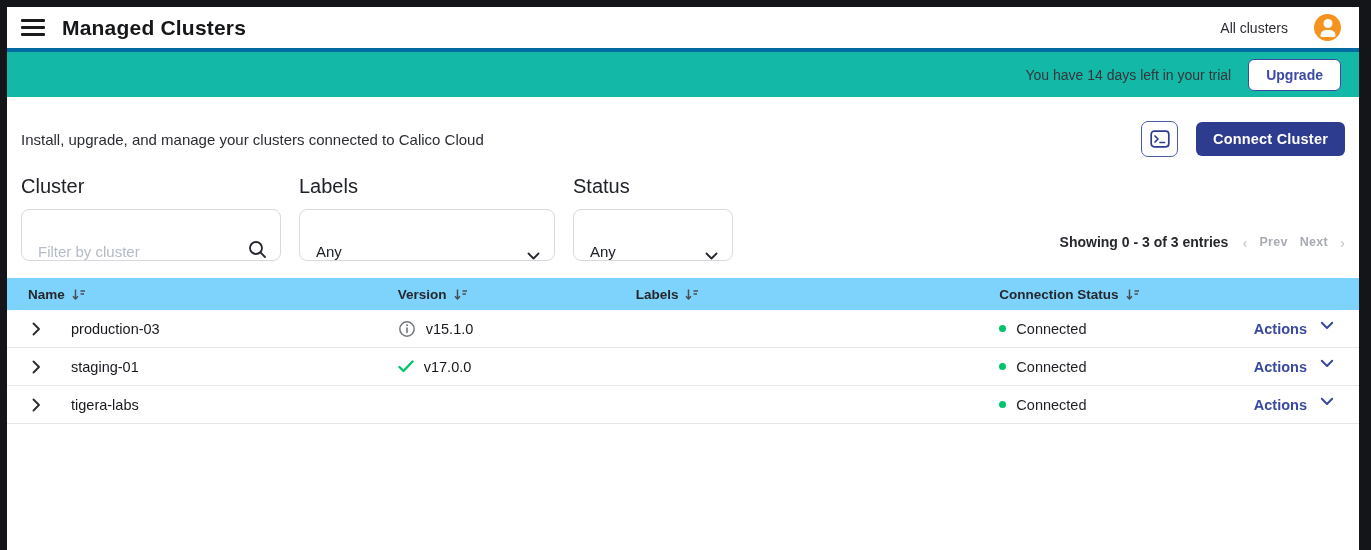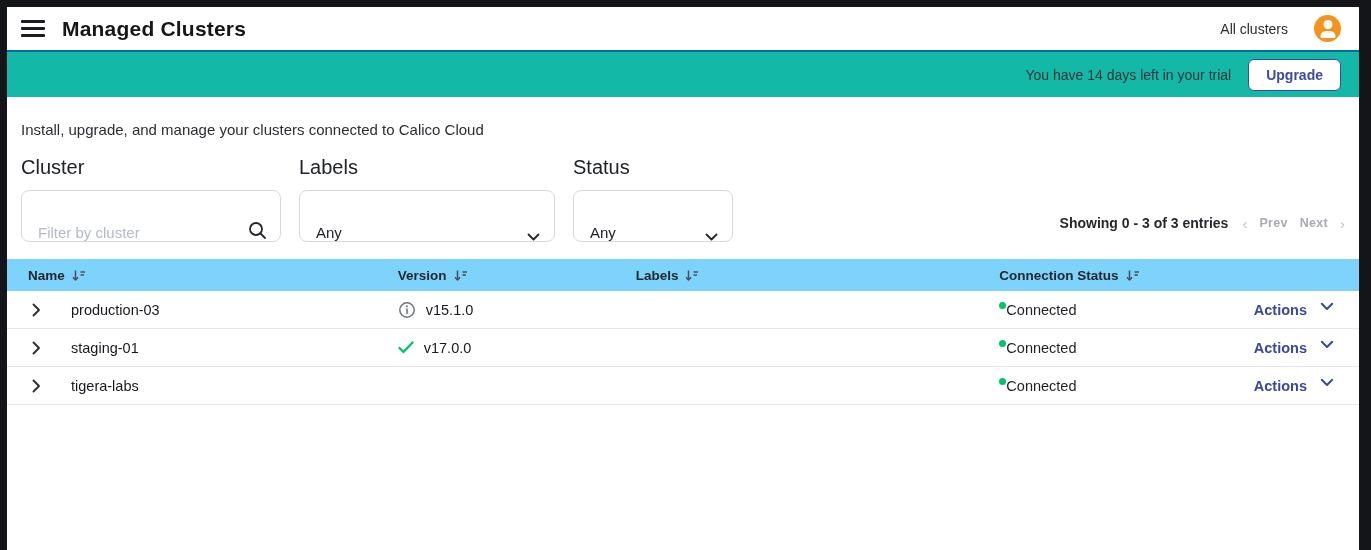--- a/index.html
+++ b/index.html
@@ -1,21 +1,21 @@
 <!DOCTYPE html>
 <html><head>
 <meta charset="utf-8">
 <style>
   * { margin:0; padding:0; box-sizing:border-box; }
   html,body { width:1371px; height:550px; }
   body { font-family:"Liberation Sans", sans-serif; background:#131519; overflow:hidden; }
   .screen { position:absolute; top:7px; left:7px; right:12px; bottom:0; background:#fff; display:flex; flex-direction:column; }
 
   
-  .appbar { height:45px; background:#fff; border-bottom:2px solid #0369a1; display:flex; align-items:center; padding:0 18px 0 14px; flex:none; }
+  .appbar { height:45px; background:#fff; border-bottom:4px solid #0369a1; display:flex; align-items:center; padding:0 18px 0 14px; flex:none; }
   .hamburger { width:24px; height:17px; display:flex; flex-direction:column; justify-content:space-between; cursor:pointer; }
   .hamburger span { display:block; height:3px; background:#1b1c20; border-radius:1px; }
   .app-title { margin-left:17px; font-size:21px; font-weight:700; color:#161719; letter-spacing:.2px; }
   .appbar-right { margin-left:auto; display:flex; align-items:center; gap:26px; }
   .scope-label { font-size:14px; color:#2b2d33; }
   .avatar { width:27px; height:27px; border-radius:50%; background:#f6921e; position:relative; cursor:pointer; }
   .avatar .head { position:absolute; top:5px; left:50%; transform:translateX(-50%); width:9px; height:9px; border-radius:50%; background:#fff; }
   .avatar .body { position:absolute; bottom:4px; left:50%; transform:translateX(-50%); width:15px; height:7px; border-radius:7px 7px 2px 2px; background:#fff; }
 
   
@@ -54,21 +54,21 @@
   
   .table { margin-top:17px; }
   .trow { display:grid; grid-template-columns:28.9% 17.6% 26.9% 18.3% auto; align-items:center; }
   .thead { background:#7dd3fc; height:32px; }
   .th { font-size:13.5px; font-weight:700; color:#26272b; display:flex; align-items:center; gap:7px; }
   .th:first-child { padding-left:21px; }
   .tr { height:38px; border-bottom:1px solid #e6e7ea; background:#fff; }
   .cell-name { display:flex; align-items:center; gap:28px; padding-left:22px; font-size:14.5px; color:#17191e; }
   .expander { width:14px; height:14px; display:flex; align-items:center; justify-content:center; cursor:pointer; flex:none; }
   .cell-version { display:flex; align-items:center; gap:10px; font-size:14.5px; color:#17191e; }
-  .cell-status { display:flex; font-size:14.5px; color:#1e2025; }
+  .cell-status { display:flex; align-items:center; gap:10px; font-size:14.5px; color:#1e2025; }
   .status-dot { width:7px; height:7px; border-radius:50%; background:#00c46b; flex:none; }
   .cell-actions { display:flex; justify-content:flex-end; gap:13px; padding-right:25px; cursor:pointer; }
   .actions-label { font-size:14.5px; font-weight:600; color:#3a49a0; }
   .sort-icon { flex:none; }
 </style>
 </head>
 <body>
 
 <div class="screen">
 
@@ -90,20 +90,30 @@
 
   <div class="trial-banner">
     <span class="trial-text">You have 14 days left in your trial</span>
     <button class="upgrade-btn">Upgrade</button>
   </div>
 
   <div class="main">
 
     <div class="desc-row pad">
       <span class="desc-text">Install, upgrade, and manage your clusters connected to Calico Cloud</span>
+      <div class="desc-actions">
+        <button class="term-btn">
+          <svg width="20" height="18" viewBox="0 0 20 18">
+            <rect x="1.2" y="1.2" width="17.6" height="15.6" rx="3" fill="none" stroke="#2e3c90" stroke-width="1.7"></rect>
+            <polyline points="5,6 8,9 5,12" fill="none" stroke="#2e3c90" stroke-width="1.7" stroke-linecap="round" stroke-linejoin="round"></polyline>
+            <line x1="10" y1="12.5" x2="14.5" y2="12.5" stroke="#2e3c90" stroke-width="1.7" stroke-linecap="round"></line>
+          </svg>
+        </button>
+        <button class="connect-btn">Connect Cluster</button>
+      </div>
     </div>
 
     <div class="filters-row pad">
       <div class="filter-group">
         <div class="filter-label">Cluster</div>
         <div class="control cluster-input-wrap">
           <input class="cluster-input" placeholder="Filter by cluster" style="">
           <svg width="21" height="21" viewBox="0 0 21 21">
             <circle cx="9" cy="9" r="6" fill="none" stroke="#23262c" stroke-width="1.8"></circle>
             <line x1="13.5" y1="13.5" x2="18" y2="18" stroke="#23262c" stroke-width="1.8" stroke-linecap="round"></line>

